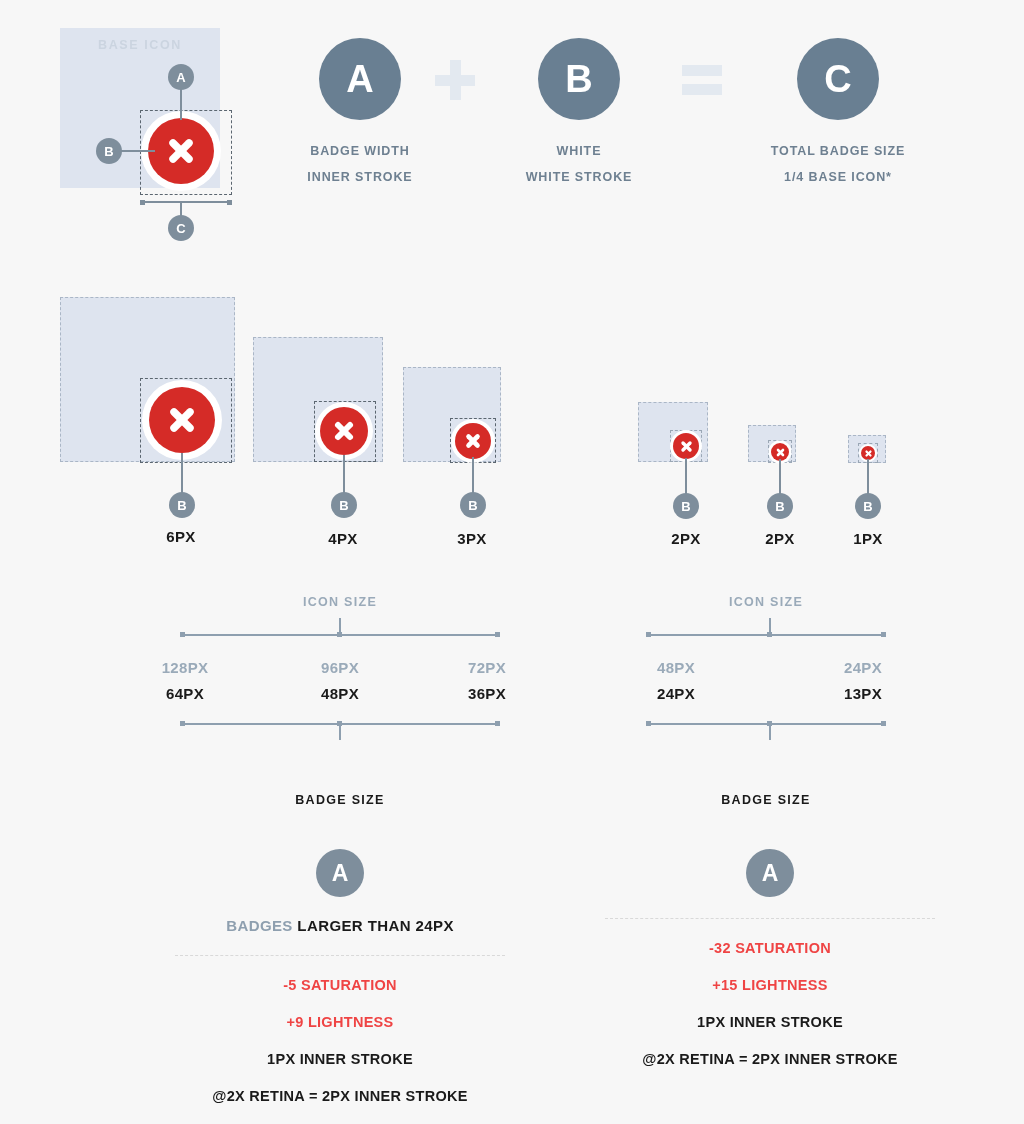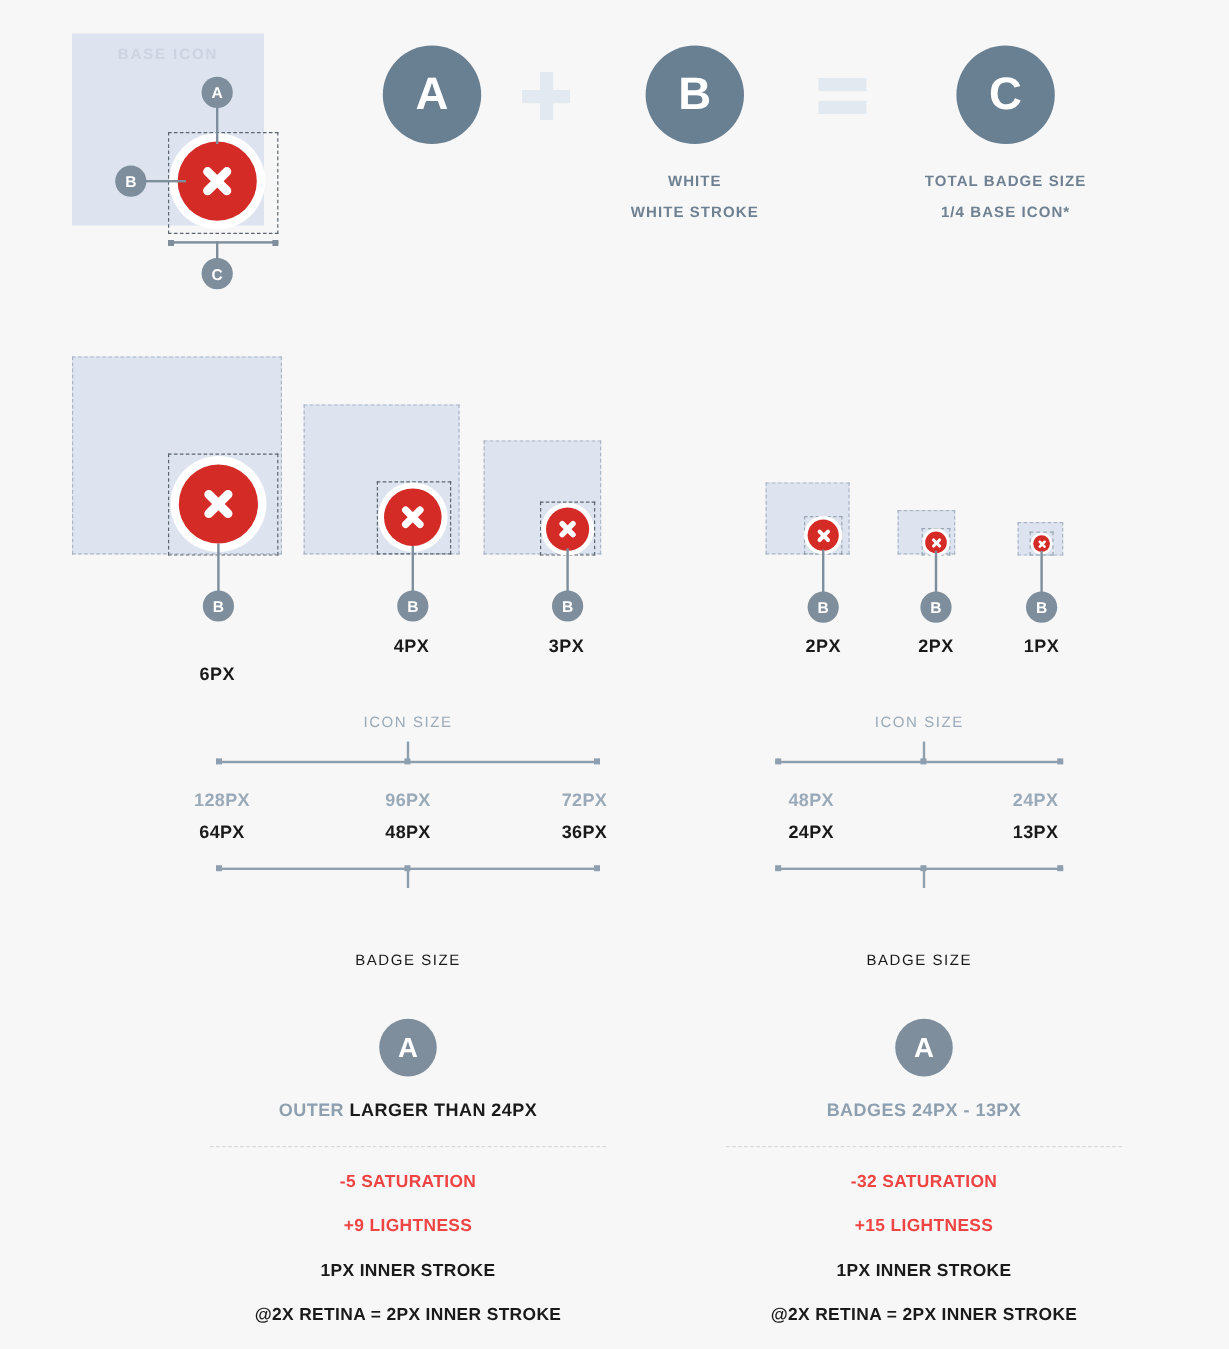--- a/index.html
+++ b/index.html
@@ -91,21 +91,21 @@
   .icon-square { position: absolute; background: #DEE4EF; border: 1px dashed #AAB6C6; }
   .size-label {
     position: absolute; text-align: center;
     font-size: 15px; font-weight: bold; color: #1A1A1A;
     letter-spacing: 0.4px;
   }
 
   
   .scale-title {
     position: absolute; text-align: center;
-    font-size: 12.5px; font-weight: normal; letter-spacing: 1.3px;
+    font-size: 12.5px; font-weight: bold; letter-spacing: 1.3px;
     color: #9AAAB9;
   }
   .scale-title.dark { color: #1A1A1A; margin-top: 40px; }
   .scale-line { position: absolute; height: 1.5px; background: #8E9FAF; }
   .scale-line::before, .scale-line::after {
     content: ""; position: absolute; width: 5px; height: 5px;
     background: #8E9FAF; top: -1.75px;
   }
   .scale-line::before { left: 0; }
   .scale-line::after  { right: 0; }
@@ -174,20 +174,24 @@
   <div class="marker sm" style="left:168px; top:215px;">
       <span>C</span>
     </div>
 
   <div id="formula-row">
 
     <div class="formula-item" style="left:30px; top:0; width:140px;">
       <div class="big-circle">
           <span>A</span>
         </div>
+      <div class="formula-caption">
+        <div>BADGE WIDTH</div>
+        <div>INNER STROKE</div>
+      </div>
     </div>
 
     <div class="op" style="left:175px;">
       <div class="plus-v"></div>
         <div class="plus-h"></div>
     </div>
 
     <div class="formula-item" style="left:249px; top:0; width:140px;">
       <div class="big-circle">
           <span>B</span>
@@ -221,21 +225,21 @@
       <g stroke="#FFFFFF" stroke-width="7.5" stroke-linecap="round">
         <line x1="9" y1="9" x2="25" y2="25"></line>
           <line x1="25" y1="9" x2="9" y2="25"></line>
       </g>
     </svg>
   </div>
   <div class="conn-v" style="left:181px; top:453px; height:42px;"></div>
   <div class="marker sm" style="left:169px; top:492px;">
       <span>B</span>
     </div>
-  <div class="size-label" style="left:121px; top:554px; width:120px;">6PX</div>
+  <div class="size-label" style="left:121px; top:528px; width:120px;">6PX</div>
 
   <div class="icon-square" style="left:253px; top:337px; width:130px; height:125px;"></div>
   <div class="dash-box" style="left:314px; top:401px; width:62px; height:61px;"></div>
   <div class="badge ring" style="--ring:5px; left:320px; top:407px; width:48px; height:48px;">
     <svg width="26" height="26" viewBox="0 0 26 26" aria-hidden="true">
       <g stroke="#FFFFFF" stroke-width="6" stroke-linecap="round">
         <line x1="7" y1="7" x2="19" y2="19"></line>
           <line x1="19" y1="7" x2="7" y2="19"></line>
       </g>
     </svg>
@@ -351,33 +355,32 @@
 
   <div class="scale-line" style="left:646px; top:723px; width:240px;"></div>
   <div class="scale-tick-dot" style="left:767px; top:721px;"></div>
   <div class="scale-tick" style="left:769px; top:723px;"></div>
   <div class="scale-title dark" style="left:646px; top:753px; width:240px;">BADGE SIZE</div>
 
   <div class="spec-panel" style="left:165px; top:849px;">
     <div class="spec-circle">
         <span>A</span>
       </div>
-    <div class="spec-title"><span class="muted">OUTER </span><span>LARGER THAN 24PX</span></div>
+    <div class="spec-title"><span class="muted">BADGES </span><span>LARGER THAN 24PX</span></div>
     <div class="spec-divider"></div>
     <div class="spec-line muted">-5 SATURATION</div>
     <div class="spec-line muted">+9 LIGHTNESS</div>
     <div class="spec-line dark">1PX INNER STROKE</div>
     <div class="spec-line dark">@2X RETINA = 2PX INNER STROKE</div>
   </div>
 
   <div class="spec-panel" style="left:595px; top:849px;">
     <div class="spec-circle">
         <span>A</span>
       </div>
-    <div class="spec-title"><span class="muted">BADGES 24PX - 13PX</span><span></span></div>
     <div class="spec-divider"></div>
     <div class="spec-line muted">-32 SATURATION</div>
     <div class="spec-line muted">+15 LIGHTNESS</div>
     <div class="spec-line dark">1PX INNER STROKE</div>
     <div class="spec-line dark">@2X RETINA = 2PX INNER STROKE</div>
   </div>
 
 </div>
 
 </body></html>

